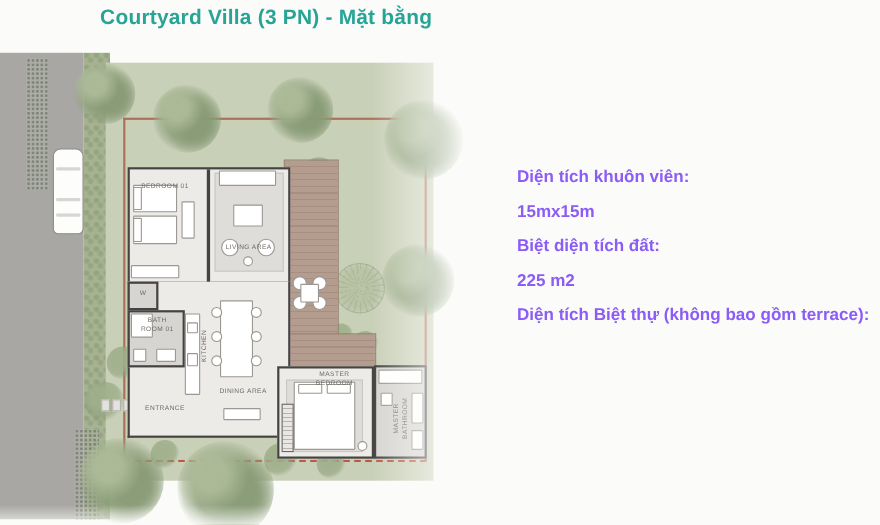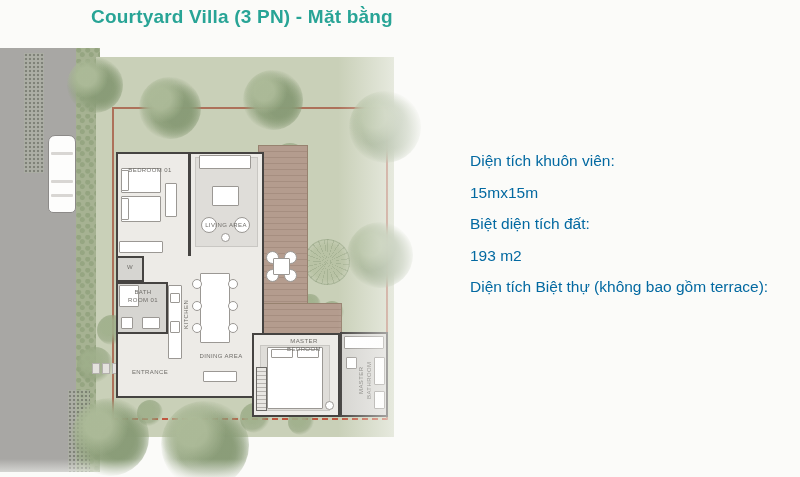--- a/index.html
+++ b/index.html
@@ -2,21 +2,21 @@
 <html><head>
 <meta charset="utf-8">
 <style>
   html,body{margin:0;padding:0;}
   body{width:800px;height:477px;background:#fbfbf9;font-family:"Liberation Sans",sans-serif;position:relative;overflow:hidden;}
   #screen{position:absolute;inset:0;width:800px;height:477px;}
 
   .title{position:absolute;left:91px;top:6px;font-size:19px;font-weight:700;color:#28a496;letter-spacing:.2px;}
 
   
-  .info{position:absolute;left:470px;top:152px;width:325px;color:#0369a1;}
+  .info{position:absolute;left:470px;top:152px;width:325px;color:#8b5cf6;font-weight:bold;}
   .info p{margin:0 0 13px 0;font-size:15.5px;line-height:1.2;}
 
   
   .plan{position:absolute;left:0;top:45px;width:460px;height:432px;}
   .plan *{position:absolute;box-sizing:border-box;}
 
   .road{left:0;top:3px;width:76px;height:424px;background:#a8a7a4;z-index:1;}
   .hedge{left:76px;top:3px;width:24px;height:424px;background:#a6b292;z-index:1;
     background-image:radial-gradient(circle at 30% 20%,rgba(130,150,110,.5) 0 2px,transparent 3px),radial-gradient(circle at 70% 60%,rgba(130,150,110,.45) 0 2px,transparent 3px);background-size:9px 11px;}
   .dots{background-image:radial-gradient(circle,rgba(90,95,85,.55) 0 1px,transparent 1.6px);background-size:4px 4px;background-color:rgba(175,180,165,.55);z-index:2;}
@@ -174,17 +174,17 @@
     <div class="lbl" style="left:122px;top:219px;width:16px;">W</div>
 
     <div class="fade-r"></div>
     <div class="fade-b"></div>
   </div>
 
   <div class="info">
     <p>Diện tích khuôn viên:</p>
     <p>15mx15m</p>
     <p>Biệt diện tích đất:</p>
-    <p>193 m2</p>
+    <p>225 m2</p>
     <p>Diện tích Biệt thự (không bao gồm terrace):</p>
   </div>
 
 </div>
 
 </body></html>

